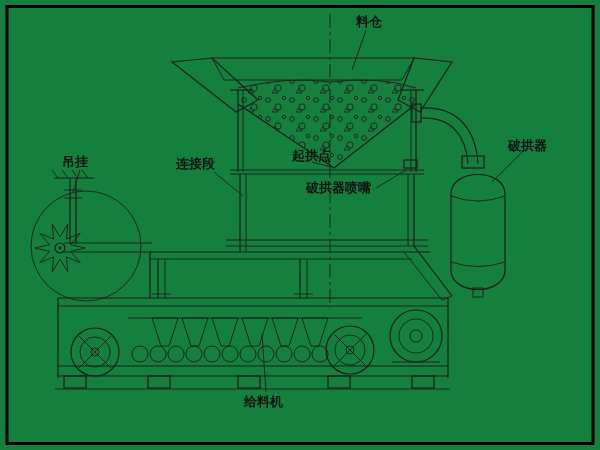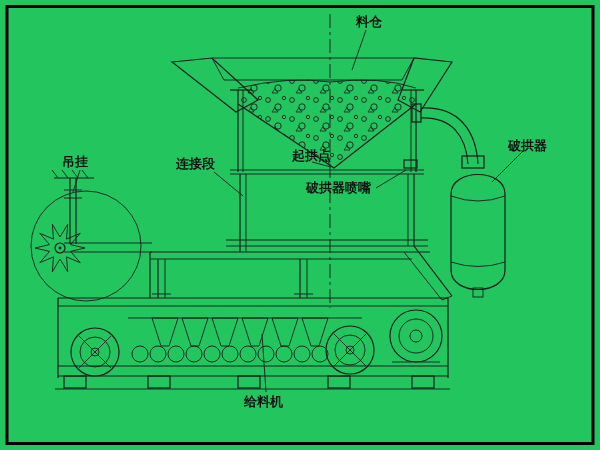--- a/index.html
+++ b/index.html
@@ -1,16 +1,16 @@
 <!DOCTYPE html>
 <html><head>
 <meta charset="utf-8">
 <style>
   html,body{margin:0;padding:0;background:#ffffff;}
-  .stage{position:relative;width:600px;height:450px;background:#22c55e;overflow:hidden;
+  .stage{position:relative;width:600px;height:450px;background:#15803d;overflow:hidden;
          font-family:"Liberation Sans",sans-serif;}
   svg{position:absolute;left:0;top:0;}
   .ln{stroke:#1c1c1c;fill:none;stroke-width:1.2;}
   .thin{stroke:#1c1c1c;fill:none;stroke-width:0.9;}
   .thick{stroke:#000000;fill:none;stroke-width:3;}
   .lbl{font-family:"Liberation Sans",sans-serif;font-size:13px;font-weight:bold;fill:#111111;}
 </style>
 </head>
 <body>
 

